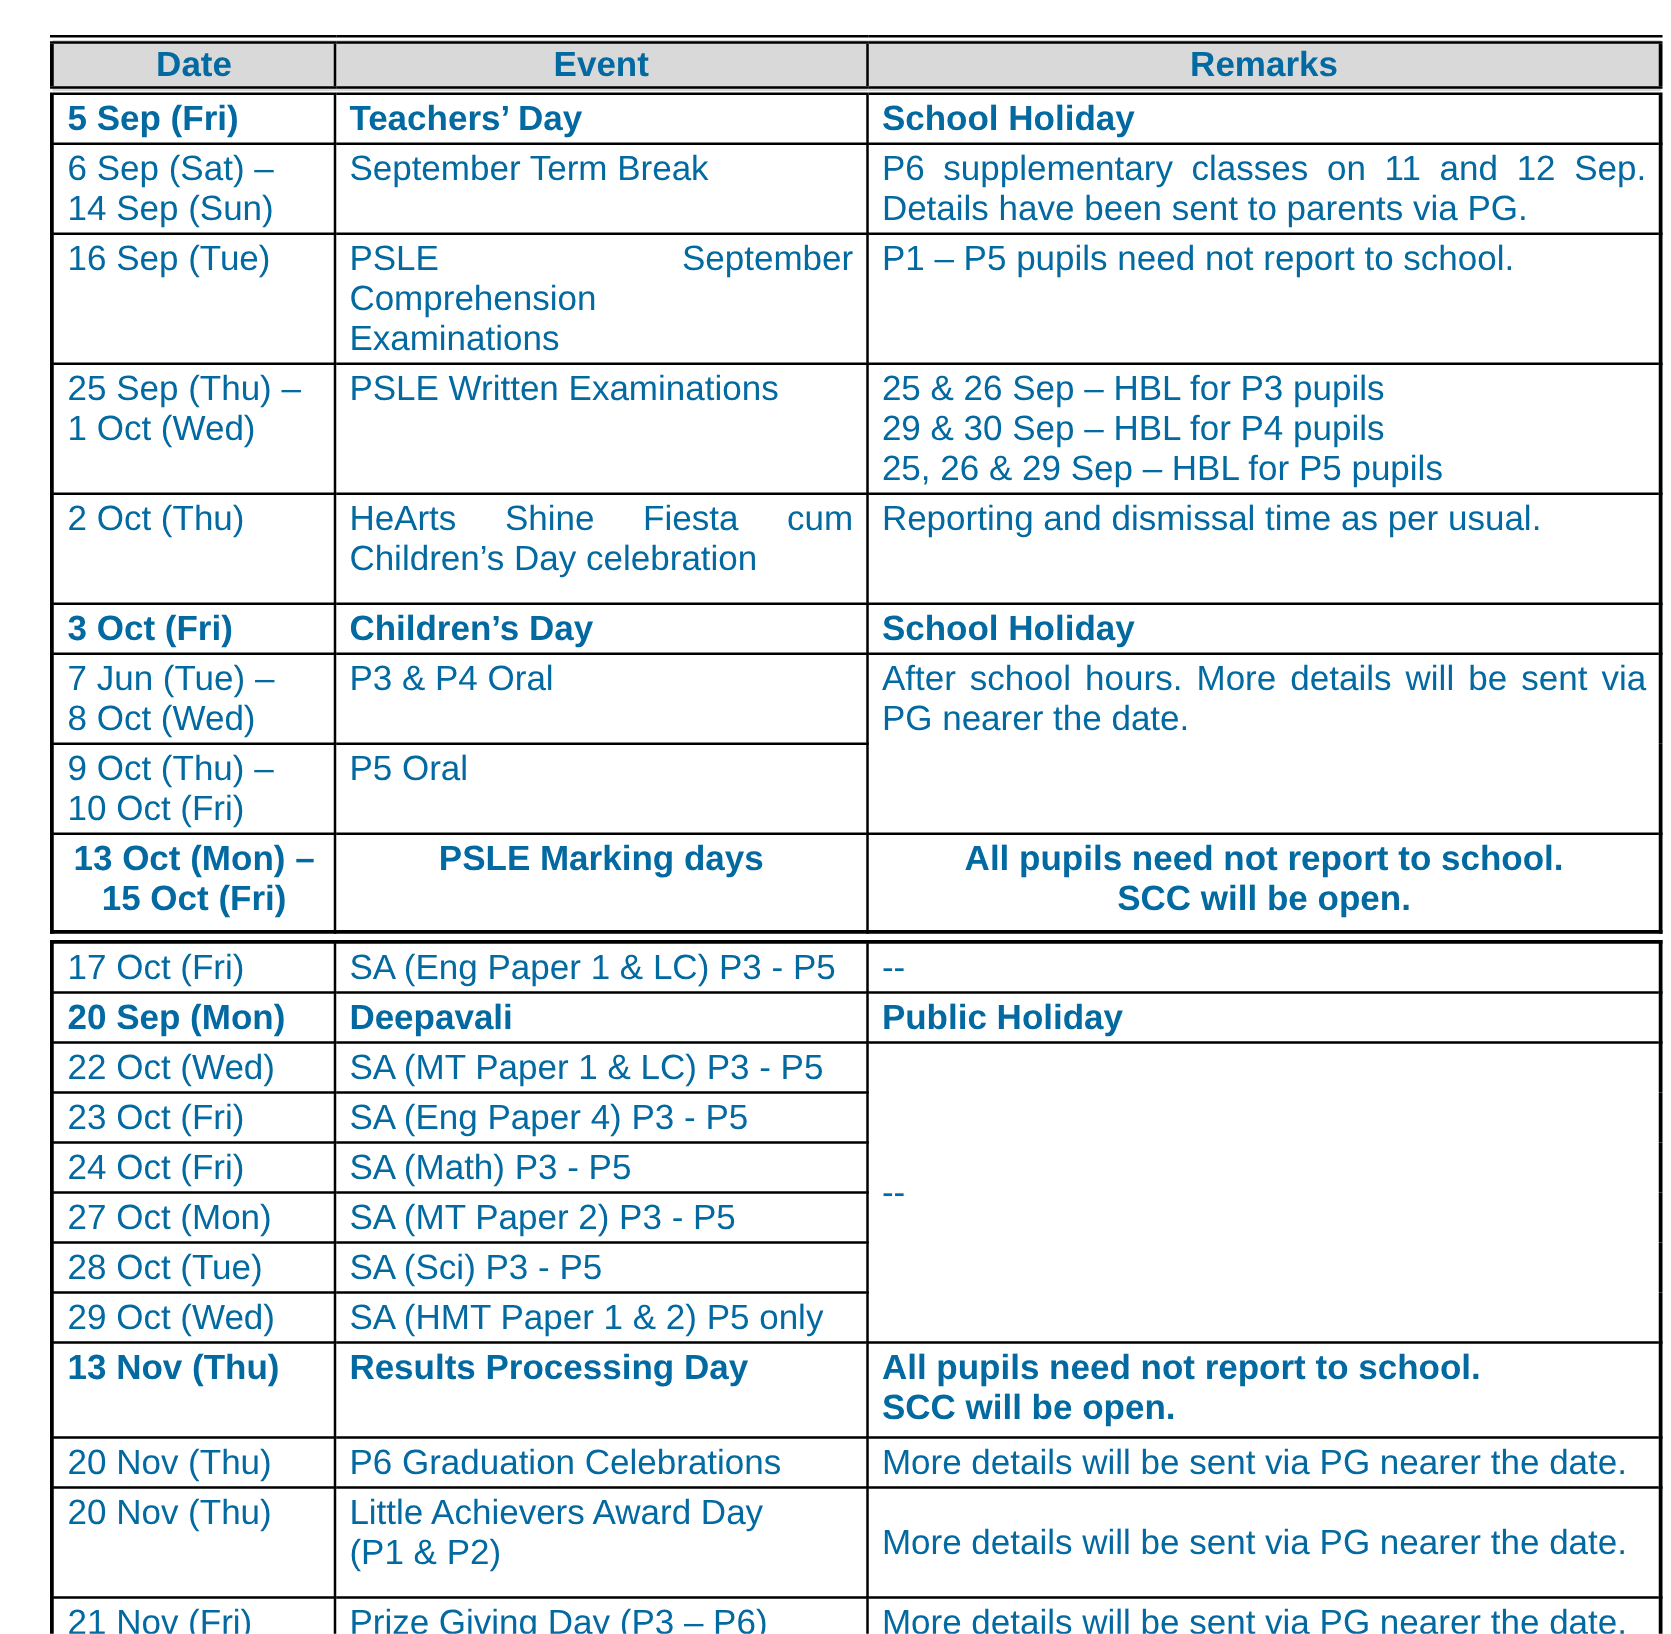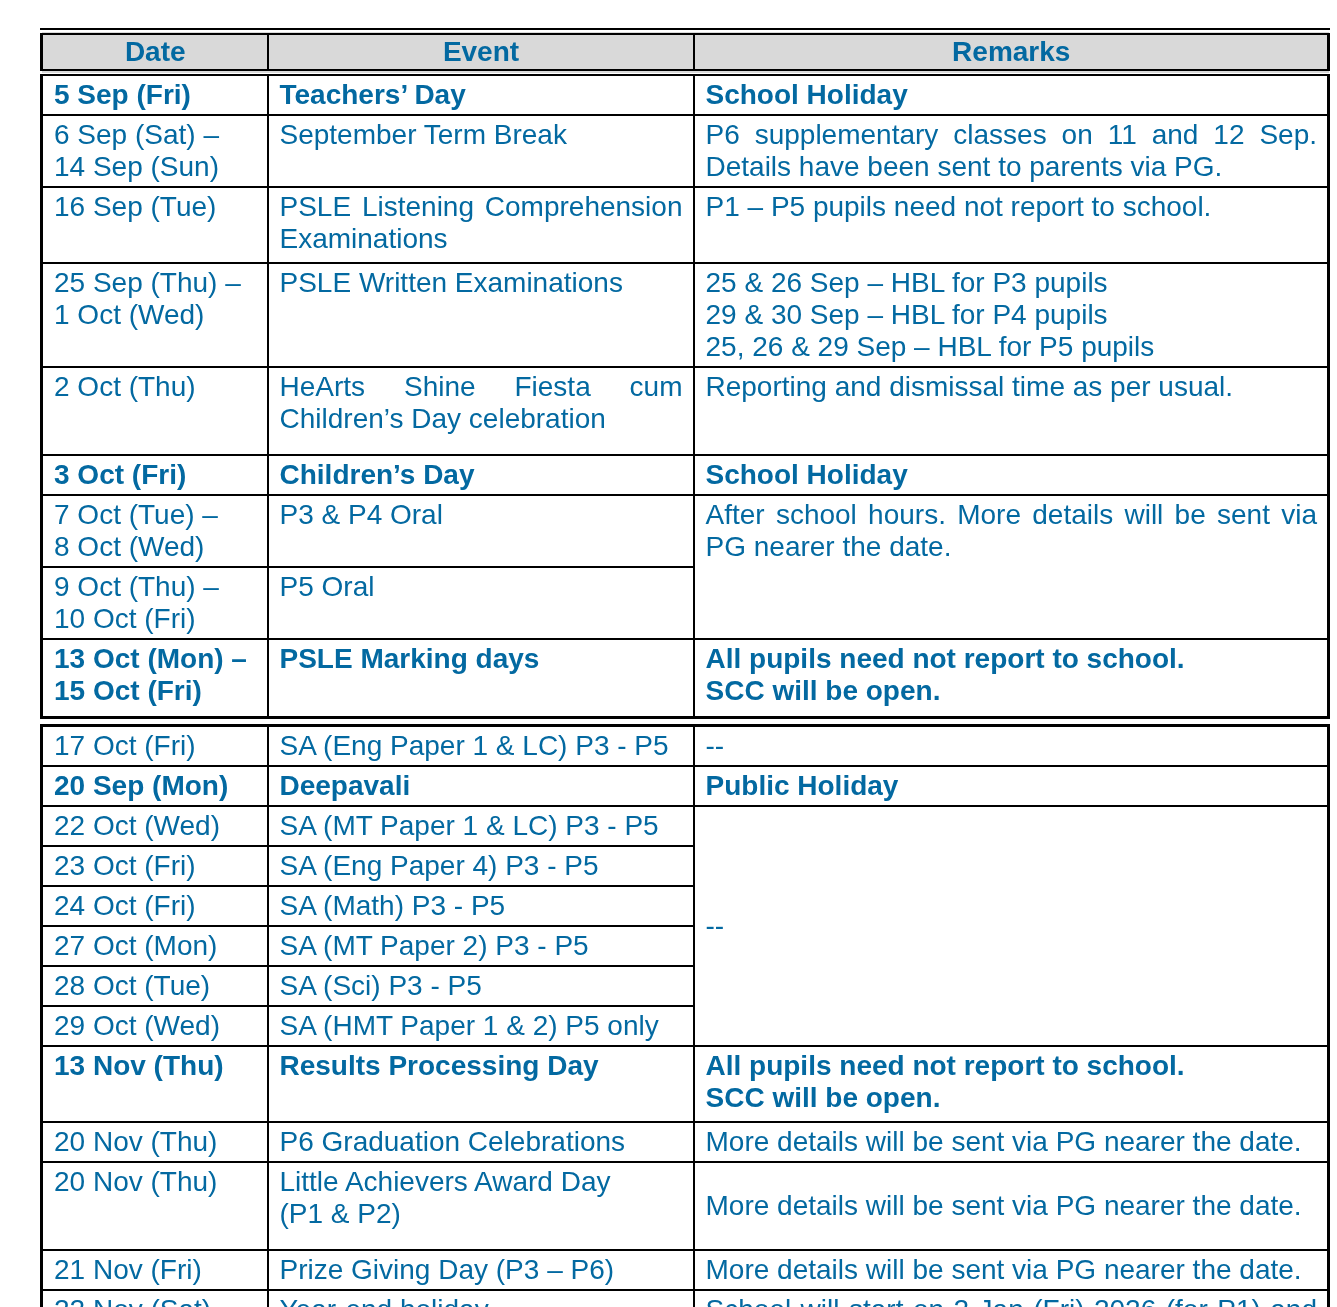--- a/index.html
+++ b/index.html
@@ -38,21 +38,21 @@
     border-top:7px double #000;
     border-bottom:7px double #000;
     padding-top:1px; padding-bottom:1px;
   }
   .b { font-weight:bold; }
   .ln { min-height:32px; }
   .jl { text-align:justify; text-align-last:justify; }
   .vmid { vertical-align:middle; }
   tr.h80 { height:76px; }
   tr.h88 { height:88px; }
-  tr.h78 { height:78px; }
+  tr.h78 { height:78px;text-align:center; }
 </style>
 </head>
 <body>
 
 <div class="page">
 
   <table class="cal" id="t1">
     <colgroup>
         <col class="c-date">
         <col class="c-event">
@@ -88,21 +88,21 @@
         <td>
           <div class="ln jl">P6 supplementary classes on 11 and 12 Sep.</div>
           <div class="ln">Details have been sent to parents via PG.</div>
         </td>
       </tr>
       <tr class="h80">
         <td>
             <div class="ln">16 Sep (Tue)</div>
           </td>
         <td>
-          <div class="ln jl">PSLE Listening Comprehension</div>
+          <div class="ln jl">PSLE September Comprehension</div>
           <div class="ln">Examinations</div>
         </td>
         <td>
             <div class="ln">P1 – P5 pupils need not report to school.</div>
           </td>
       </tr>
       <tr>
         <td>
           <div class="ln">25 Sep (Thu) –</div>
           <div class="ln">1 Oct (Wed)</div>
@@ -134,21 +134,21 @@
           </td>
         <td>
             <div class="ln">Children’s Day</div>
           </td>
         <td>
             <div class="ln">School Holiday</div>
           </td>
       </tr>
       <tr>
         <td>
-          <div class="ln">7 Oct (Tue) –</div>
+          <div class="ln">7 Jun (Tue) –</div>
           <div class="ln">8 Oct (Wed)</div>
         </td>
         <td>
             <div class="ln">P3 &amp; P4 Oral</div>
           </td>
         <td rowspan="2">
           <div class="ln jl">After school hours. More details will be sent via</div>
           <div class="ln">PG nearer the date.</div>
         </td>
       </tr>

